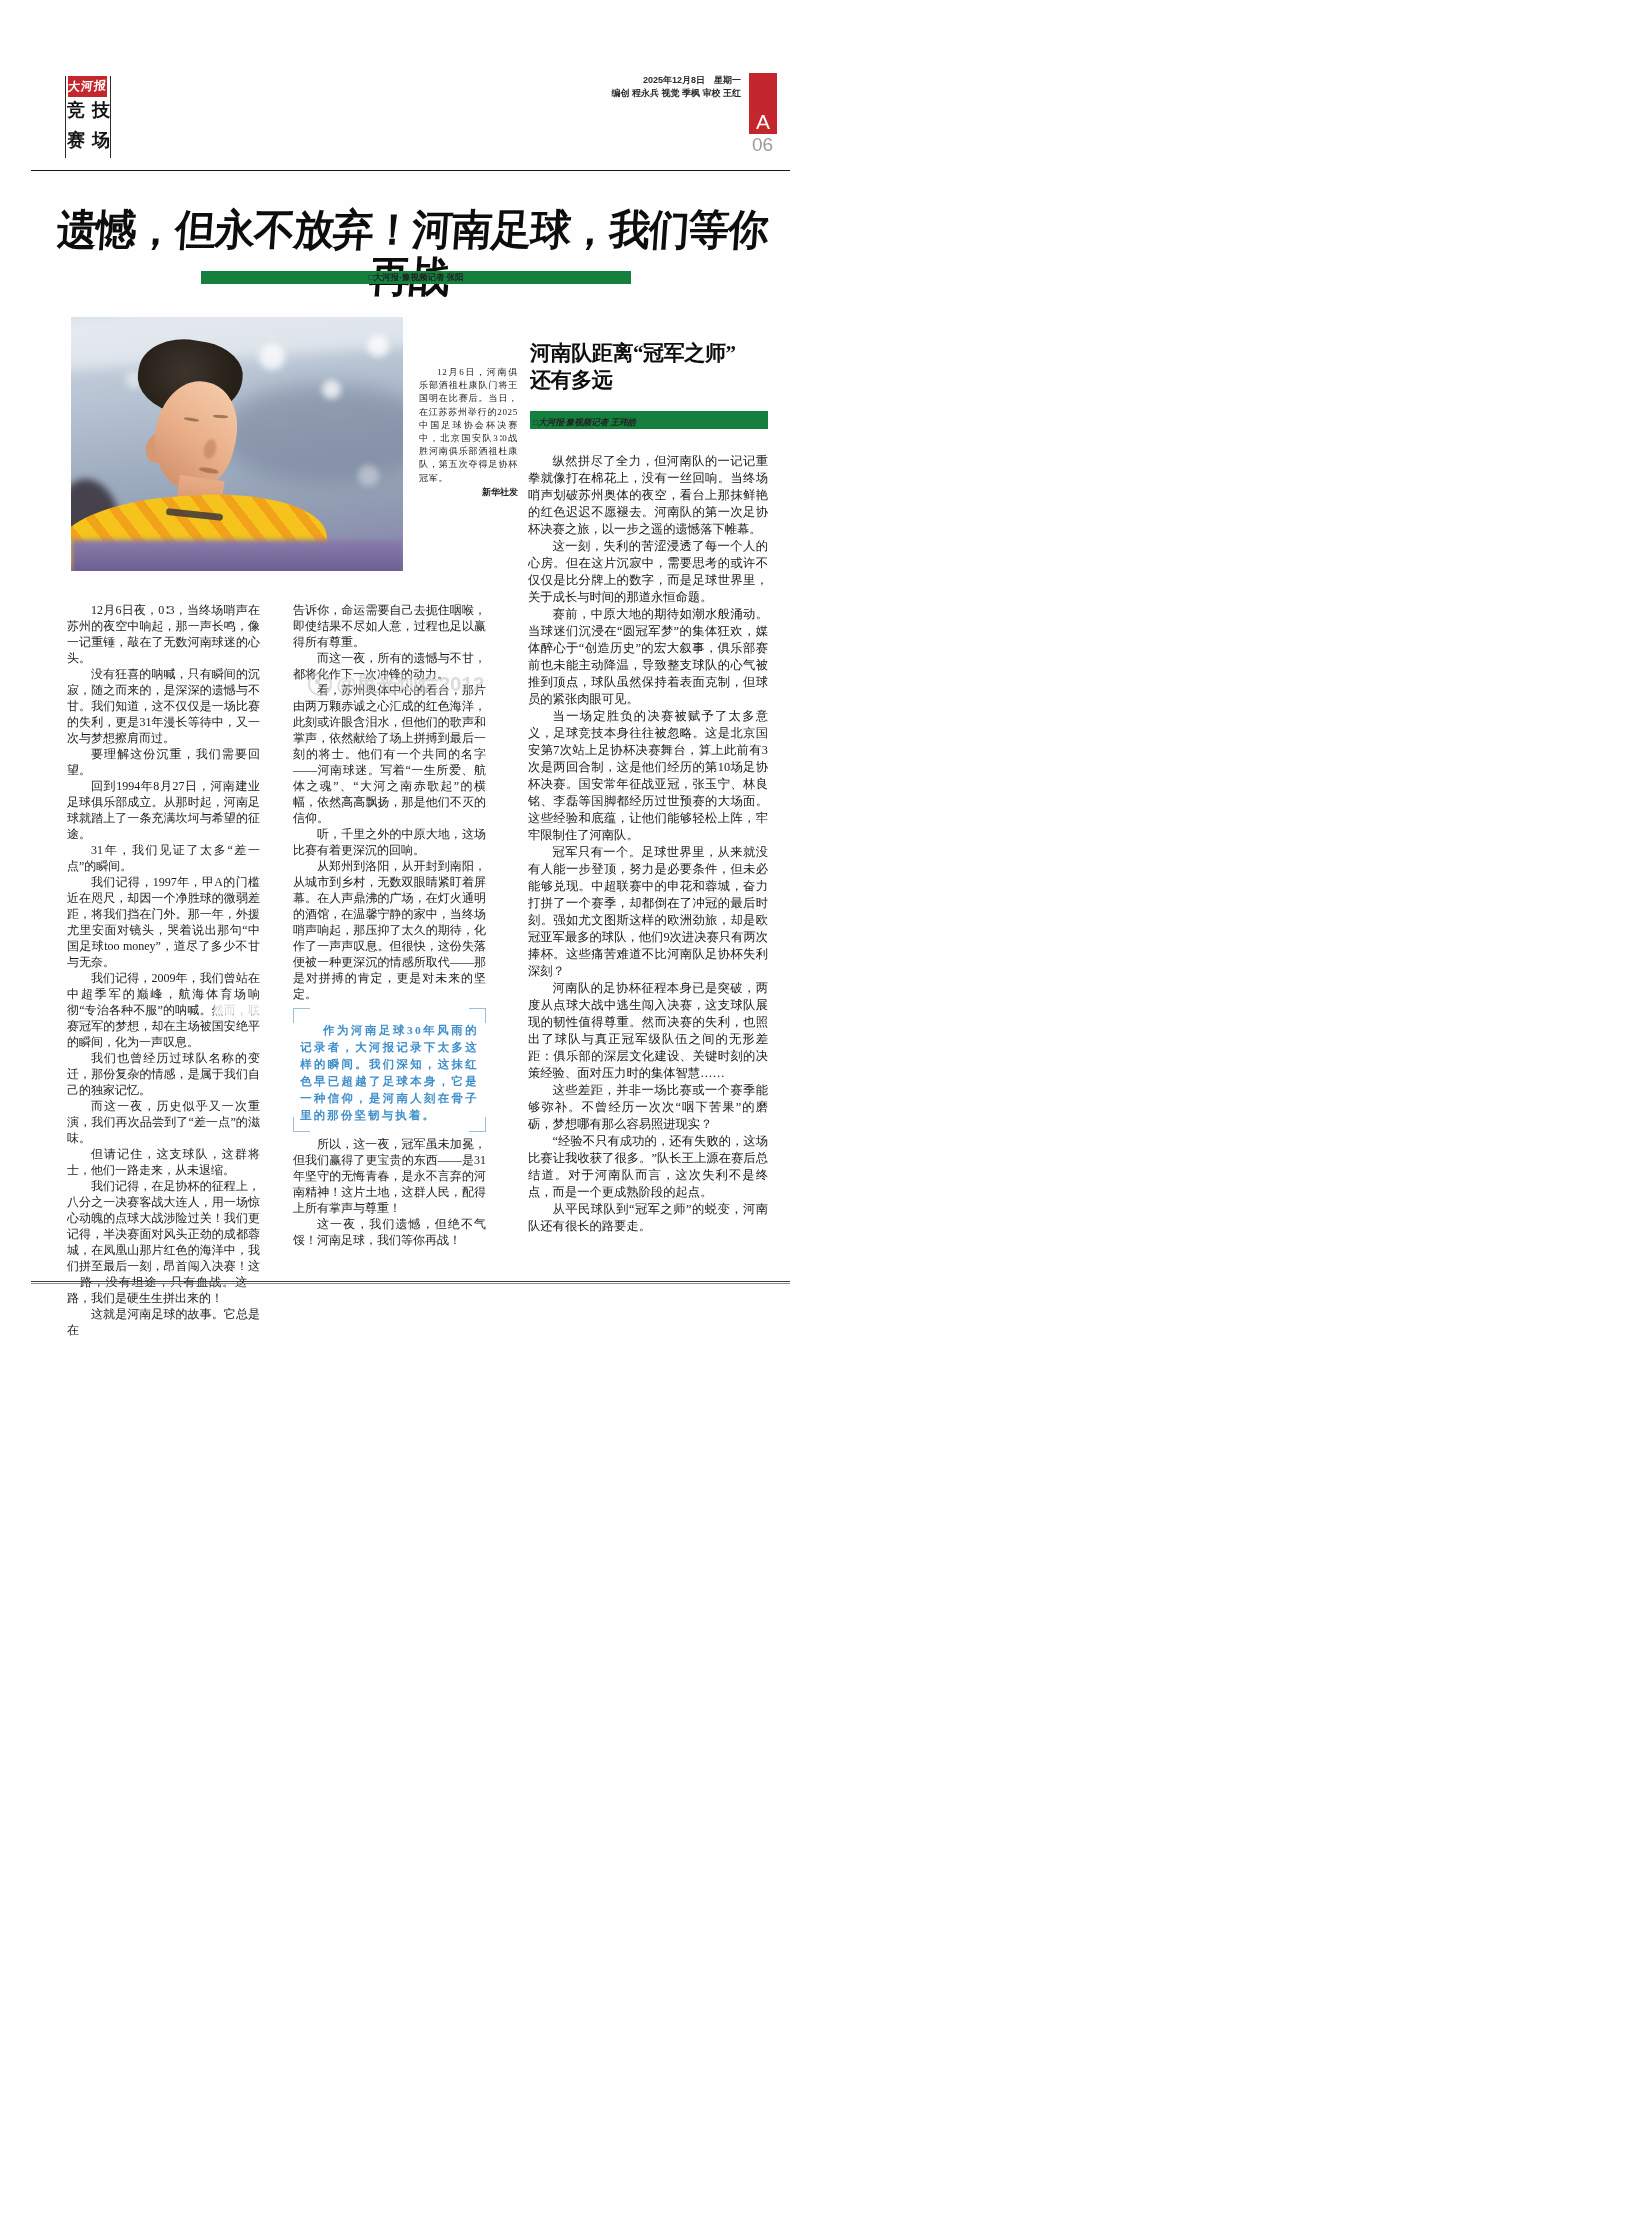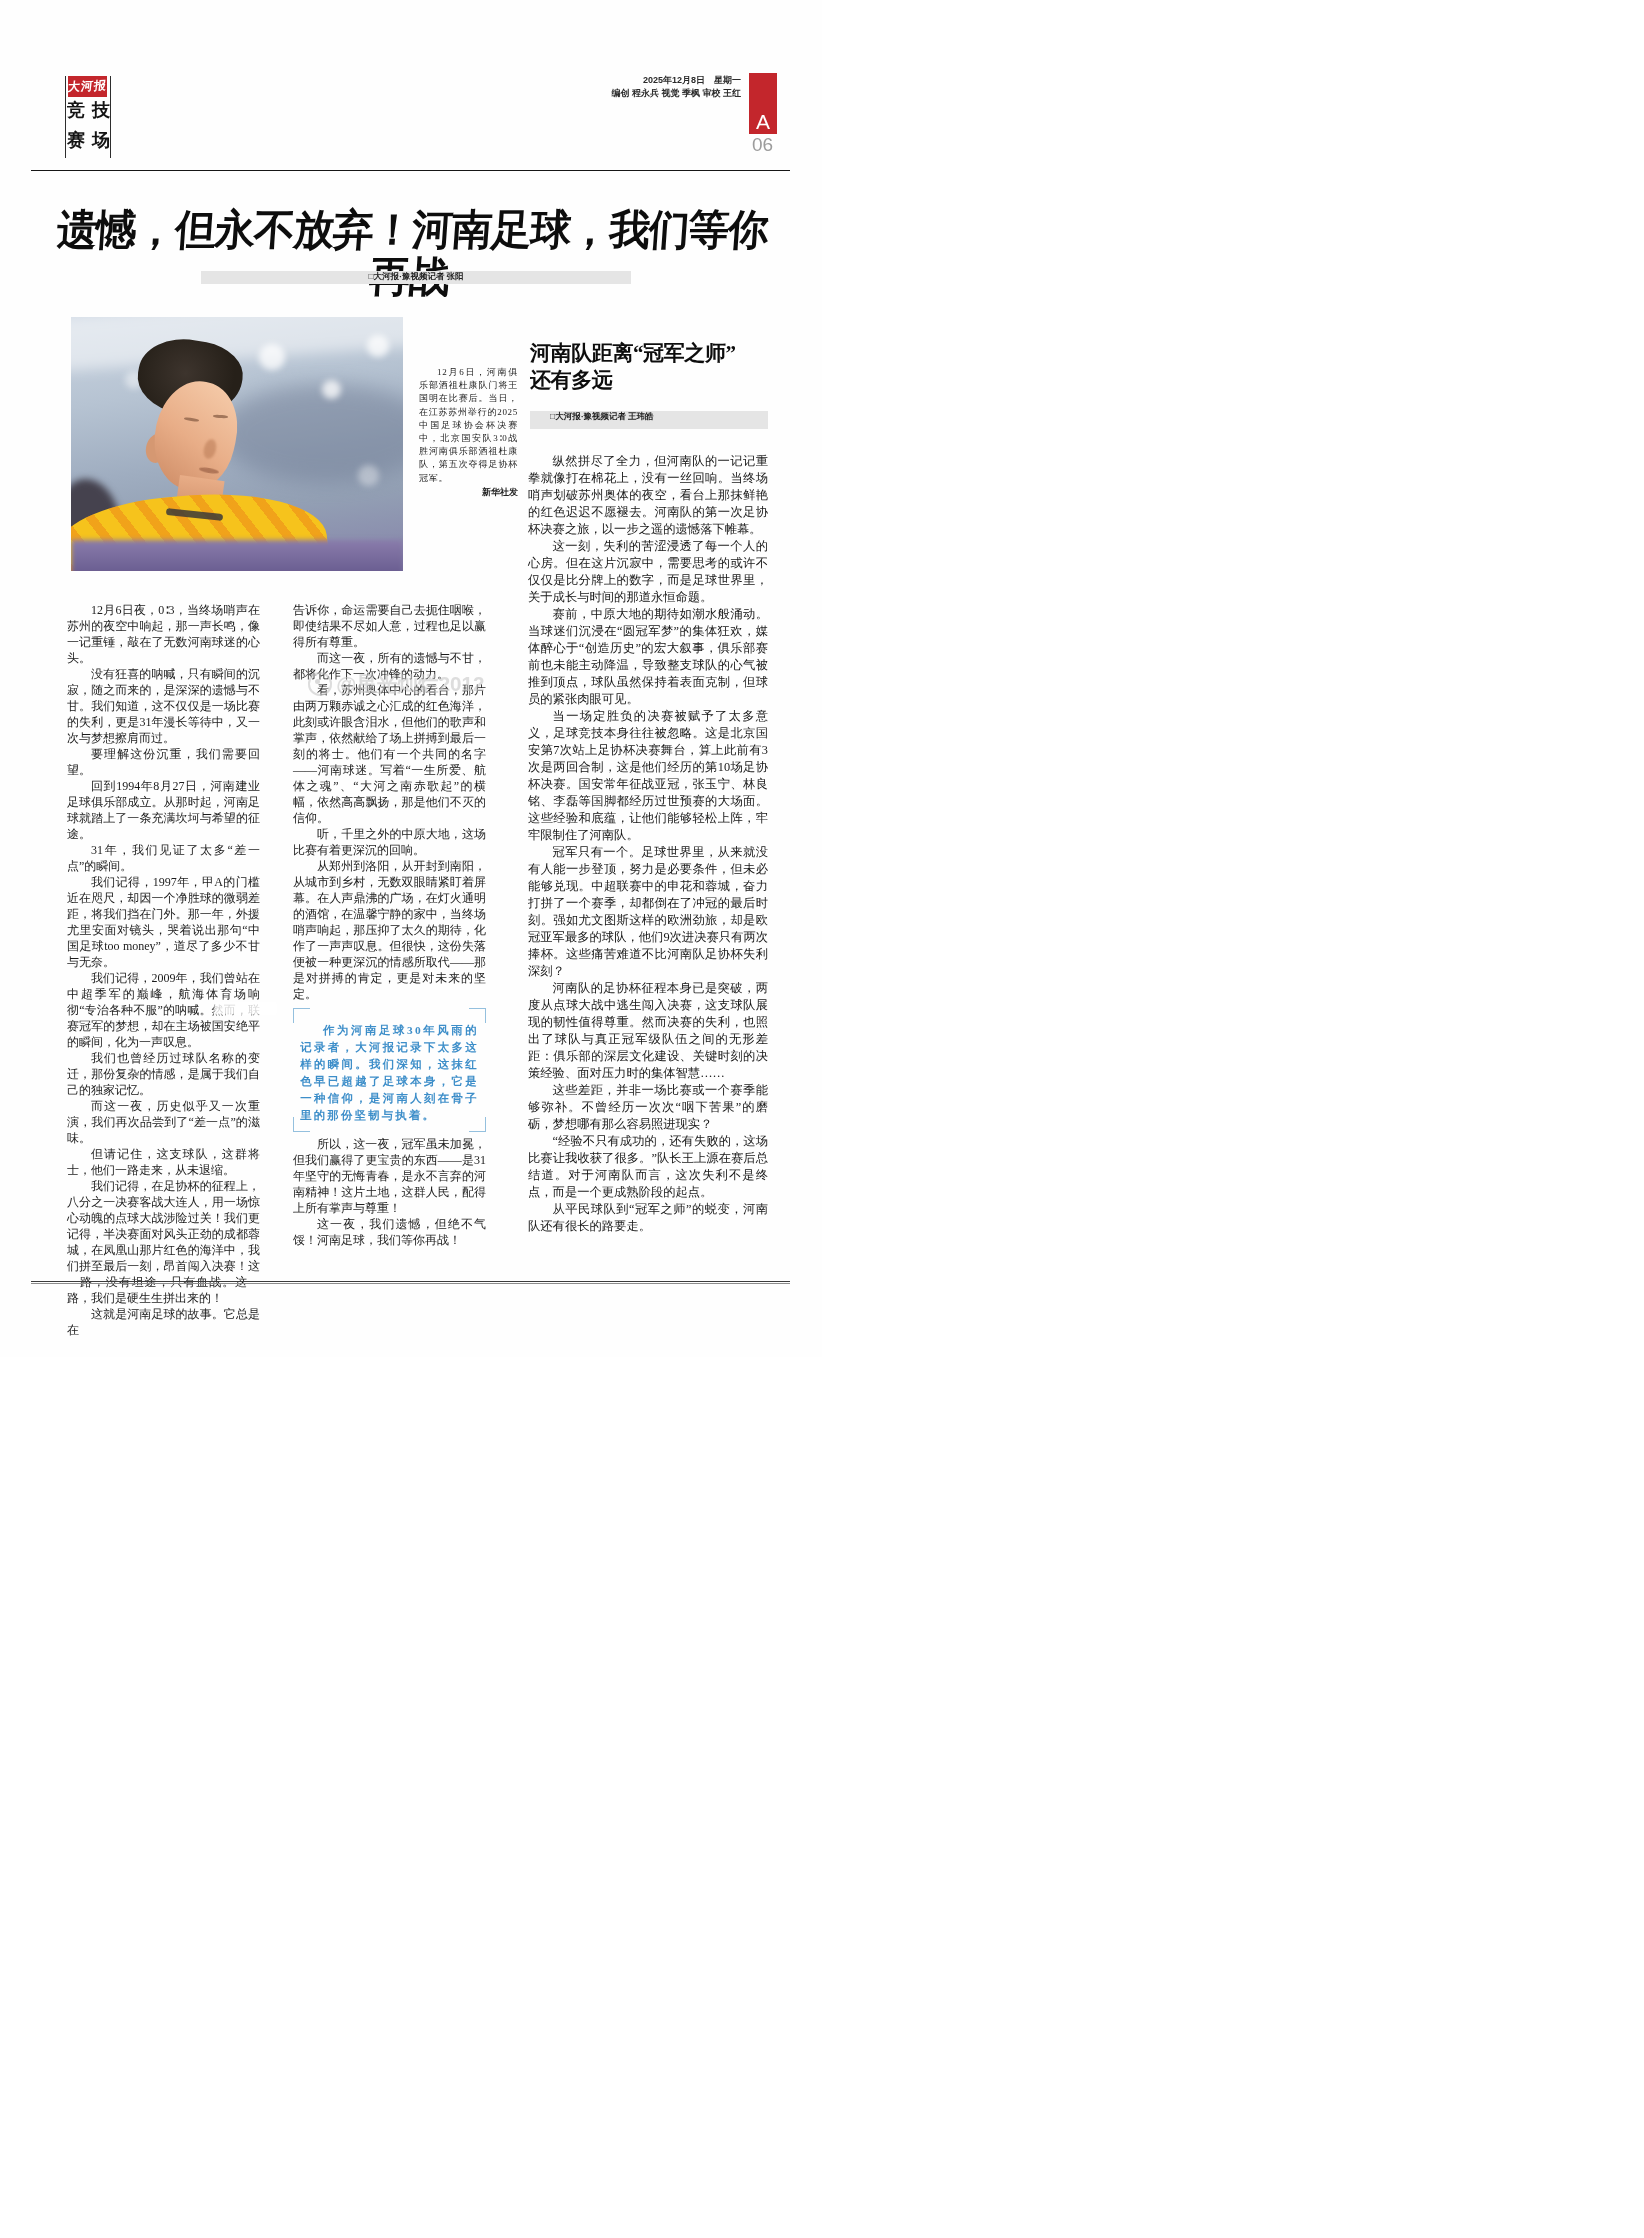--- a/index.html
+++ b/index.html
@@ -27,21 +27,21 @@
                display:flex;align-items:flex-end;justify-content:center;}
   #edition-bar span{color:#ffffff;font-family:"Liberation Sans",sans-serif;font-size:21px;line-height:1;padding-bottom:1.8px;}
   #edition-number{position:absolute;left:747px;top:135px;width:31px;text-align:center;
                   color:#9c9c9c;font-family:"Liberation Sans",sans-serif;font-size:19px;line-height:1;}
   #header-rule{position:absolute;left:31px;top:170px;width:759px;height:0;border-top:1.3px solid #161616;}
 
   
   #headline1{position:absolute;left:31px;top:207px;width:759px;text-align:center;
              font-size:42px;font-weight:900;line-height:1.12;letter-spacing:-1.3px;color:#0d0d0d;
              transform:skewX(-4deg) scaleX(.97);}
-  .byline-bar{position:absolute;background:#e5e5e5;display:flex;align-items:flex-start;
+  .byline-bar{position:absolute;background:#15803d;display:flex;align-items:flex-end;
               font-family:"Liberation Serif",serif;font-weight:700;font-size:8.5px;color:#222;}
   #byline1{left:201px;top:271px;width:430px;height:12.5px;justify-content:center;}
 
   
   #photo{position:absolute;left:71px;top:317px;width:332px;height:254px;overflow:hidden;
          background:linear-gradient(172deg,#ccd6e2 0%,#b6c3d2 30%,#9fadc0 55%,#93a0b4 72%,#8b8fae 88%,#7d79a0 100%);}
   .bokeh{position:absolute;border-radius:50%;background:rgba(255,255,255,.75);filter:blur(3.1px);}
   #stand-shadow{position:absolute;left:148px;top:67px;width:215px;height:99px;border-radius:50%;
                 background:#6c7890;opacity:.45;filter:blur(9.9px);}
   #roof-streak{position:absolute;left:-18px;top:-13.4px;width:385px;height:54px;background:rgba(255,255,255,.5);
@@ -76,21 +76,21 @@
 
   
   #caption{position:absolute;left:419px;top:366px;width:99px;font-size:9px;line-height:13.2px;
            text-align:justify;text-justify:inter-character;color:#222;}
   #caption .cap-text{text-indent:2em;letter-spacing:0.7px;}
   #caption .cap-credit{font-weight:700;text-align:right;margin-top:0.9px;}
 
   
   #headline2{position:absolute;left:530px;top:340px;width:244px;font-size:21px;font-weight:900;
              line-height:27px;color:#0d0d0d;letter-spacing:-0.4px;}
-  #byline2{left:530px;top:411px;width:238px;height:18px;padding-left:20px;box-sizing:border-box;}
+  #byline2{left:530px;top:411px;width:238px;height:18px;padding-left:3px;box-sizing:border-box;font-style:italic;}
 
   
   .bodycol{position:absolute;text-align:justify;text-justify:inter-character;color:#1b1b1b;}
   #col1{left:67px;top:602px;width:193px;font-size:12px;line-height:16px;}
   #col2{left:293px;top:602px;width:193px;font-size:12px;line-height:16px;}
   #col3{left:528px;top:453px;width:240px;font-size:12.3px;line-height:17px;color:#171717;}
   .bodycol p{margin:0;text-indent:2em;}
   .bodycol p.noindent{text-indent:0;}
 
   

